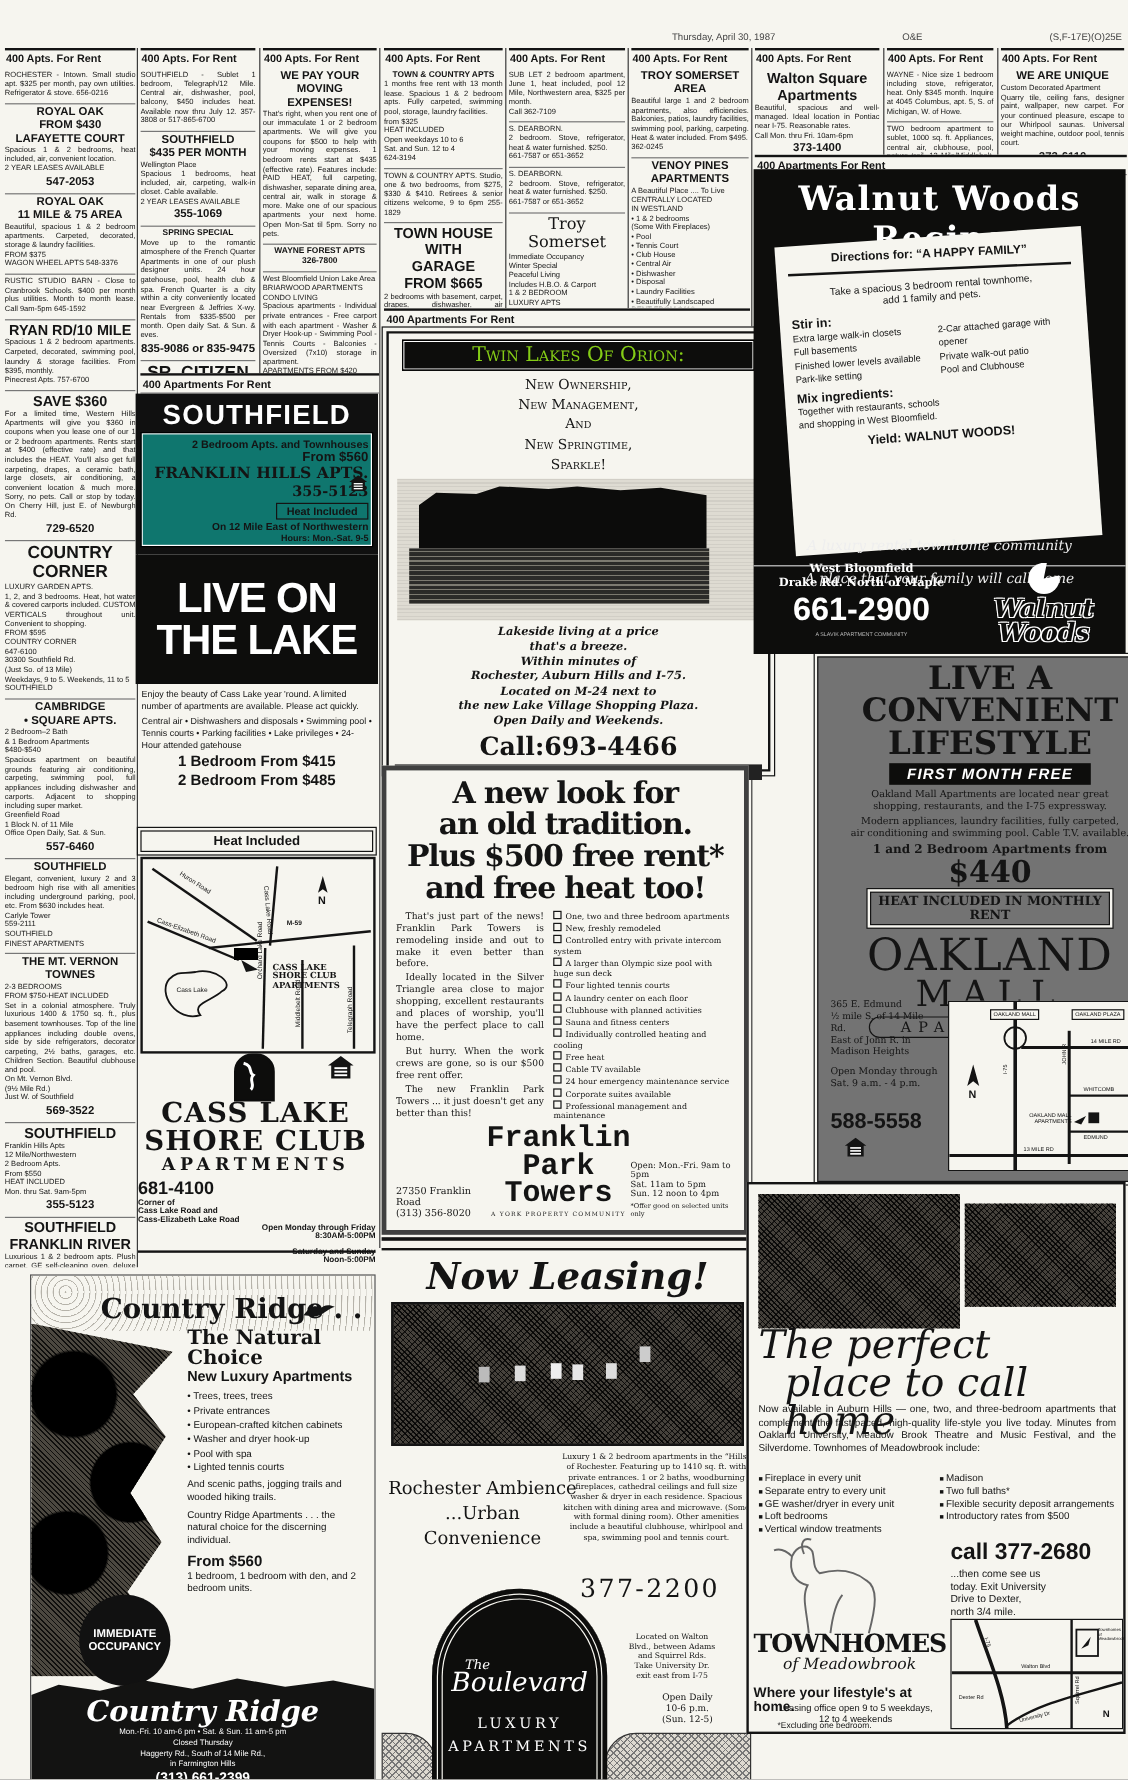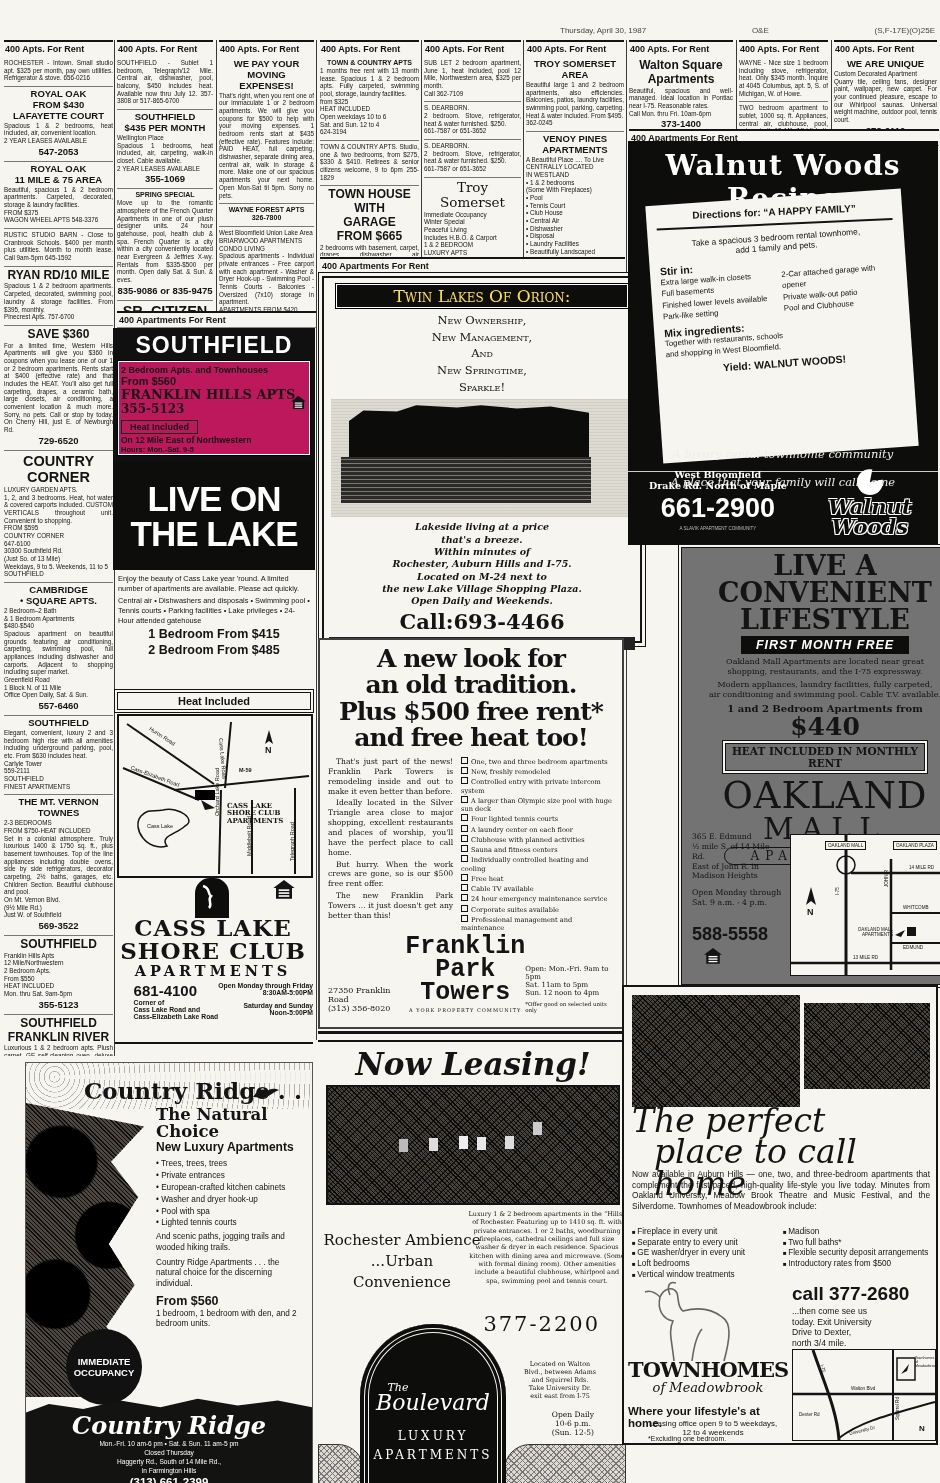--- a/index.html
+++ b/index.html
@@ -39,22 +39,22 @@
     radial-gradient(circle at 25% 65%, #000 0 16%, transparent 17%),
     repeating-linear-gradient(45deg, rgba(0,0,0,.8) 0 1px, transparent 1px 3px),
     #4c4840;}
   .xhatch{background:
     repeating-linear-gradient(45deg, #777 0 1px, transparent 1px 4px),
     repeating-linear-gradient(-45deg, #777 0 1px, transparent 1px 4px),
     #ddd9d0;border:1px solid #333;}
   
   #sf{position:absolute;left:113px;top:328px;width:202px;height:134px;background:#101010;padding:0;}
   #sf .sf-h{color:#fff;font-weight:bold;font-size:23px;text-align:center;letter-spacing:1px;padding:4px 0 2px;}
-  #sf .sf-in{margin:0 5px;background:#be185d;border:1px solid #fff;outline:1px solid #000;
-             text-align:left;padding:3px 2px;position:relative;height:86px;}
+  #sf .sf-in{margin:0 5px;background:#0f766e;border:1px solid #fff;outline:1px solid #000;
+             text-align:right;padding:3px 2px;position:relative;height:86px;}
   .sf-l1{font-weight:bold;font-size:9px;}
   .sf-l2{font-weight:bold;font-size:11px;}
   .sf-nm{font-family:"DejaVu Serif",serif;font-weight:bold;font-size:13px;}
   .sf-ph{font-family:"DejaVu Serif",serif;font-weight:bold;font-size:12px;}
   .sf-bdg{display:inline-block;border:1px solid #141414;font-weight:bold;font-size:9px;padding:1px 8px;margin:1px 0;}
   .sf-l3{font-weight:bold;font-size:8.5px;}
   .sf-hr{font-size:7.5px;font-weight:bold;}
   .sf-eho{position:absolute;right:3px;top:34px;}
   
   #lake{position:absolute;left:113px;top:462px;width:202px;height:229px;}
@@ -68,42 +68,42 @@
   #heatbar{position:absolute;left:117px;top:692px;width:192px;border:1px solid #141414;
            box-shadow:0 0 0 2px #f6f5ef,0 0 0 3px #141414;text-align:center;font-weight:bold;font-size:11px;padding:2px 0;}
   #cassmap{position:absolute;left:117px;top:714px;width:192px;height:160px;border:2px solid #141414;background:#f6f5ef;}
   .maplab{position:absolute;font-size:5.5px;color:#141414;line-height:1.05;}
   .cl-site{position:absolute;left:76px;top:74px;width:20px;height:10px;background:#000;}
   #casslogos{position:absolute;left:117px;top:878px;width:192px;height:36px;}
   .keyhole{position:absolute;left:78px;top:0;width:30px;height:36px;background:#0d0d0c;border-radius:15px 15px 0 0;border:2px solid #0d0d0c;}
   #cassname{position:absolute;left:113px;top:916px;width:200px;text-align:center;font-family:"DejaVu Serif",serif;font-weight:bold;}
   .cn1{font-size:23px;line-height:1.0;letter-spacing:1px;}
   .cn3{font-size:14.5px;letter-spacing:4px;}
-  #casscon{position:absolute;left:115px;top:982px;width:198px;display:flex;justify-content:flex-end;}
+  #casscon{position:absolute;left:115px;top:982px;width:198px;display:flex;justify-content:space-between;flex-direction:column;}
   .cc-ph{font-weight:bold;font-size:15px;}
   .cc-ad{font-size:6.8px;font-weight:bold;}
   .cc-hr{font-size:6.8px;font-weight:bold;text-align:right;}
   
   #twin{position:absolute;left:318px;top:272px;width:306px;height:357px;background:#f6f5ef;
         border:1px solid #141414;box-shadow:inset 0 0 0 3px #f6f5ef, inset 0 0 0 5px #141414;padding:8px 10px;}
-  .tw-title{background:#0d0d0c;color:#fde047;font-family:"DejaVu Serif",serif;font-variant:small-caps;
+  .tw-title{background:#0d0d0c;color:#84cc16;font-family:"DejaVu Serif",serif;font-variant:small-caps;
             font-size:17px;text-align:center;padding:2px 0;border:1px solid #000;box-shadow:inset 0 0 0 1px #fff;margin:2px 6px;}
   .tw-lines{font-family:"DejaVu Serif",serif;font-variant:small-caps;text-align:center;font-size:11.5px;line-height:1.45;margin-top:3px;}
   .tw-photo{position:relative;height:118px;margin:4px 2px;background:
      repeating-linear-gradient(0deg, rgba(0,0,0,.06) 0 1px, transparent 1px 3px),#dedbd2;overflow:hidden;}
   .tw-bldg{position:absolute;left:18px;top:6px;width:240px;height:52px;background:#0c0c0b;
      clip-path:polygon(0 30%,6% 10%,20% 12%,28% 0,45% 4%,55% 0,70% 6%,84% 2%,100% 14%,100% 100%,0 100%);}
   .tw-refl{position:absolute;left:10px;top:58px;width:250px;height:46px;opacity:.85;background:
      repeating-linear-gradient(0deg,#0c0c0b 0 3px,#6b695f 3px 4px);}
   .tw-body{font-family:"DejaVu Serif",serif;font-style:italic;font-weight:bold;text-align:center;
            font-size:9.5px;line-height:1.3;margin-top:2px;}
   .tw-ph{font-family:"DejaVu Serif",serif;font-weight:bold;font-size:21px;text-align:center;margin-top:1px;}
   .tw-ft{background:#222;color:#fff;font-size:7.5px;text-align:center;padding:2px 0;margin-top:3px;}
   
-  #fp{position:absolute;left:318px;top:638px;width:306px;height:391px;border:2px solid #404040;
+  #fp{position:absolute;left:318px;top:638px;width:306px;height:391px;border:4px solid #404040;
       background:#f6f5ef;padding:6px 8px;box-sizing:border-box;}
   .fp-head{font-family:"DejaVu Serif",serif;font-weight:bold;font-size:25px;line-height:1.05;
            text-align:center;letter-spacing:-1px;}
   .fp-cols{display:flex;gap:8px;margin-top:6px;}
   .fp-left{width:45%;font-family:"DejaVu Serif",serif;font-size:7.6px;line-height:1.3;}
   .fp-left .fp-par{text-indent:8px;text-align:justify;margin-bottom:2px;}
   .fp-right{width:55%;font-family:"DejaVu Serif",serif;font-size:6.6px;line-height:1.25;}
   .fp-item{margin-bottom:1px;}
   .cbx{display:inline-block;width:5px;height:5px;border:1px solid #141414;margin-right:3px;}
   .fp-bot{display:flex;align-items:flex-end;justify-content:space-between;margin-top:2px;}

